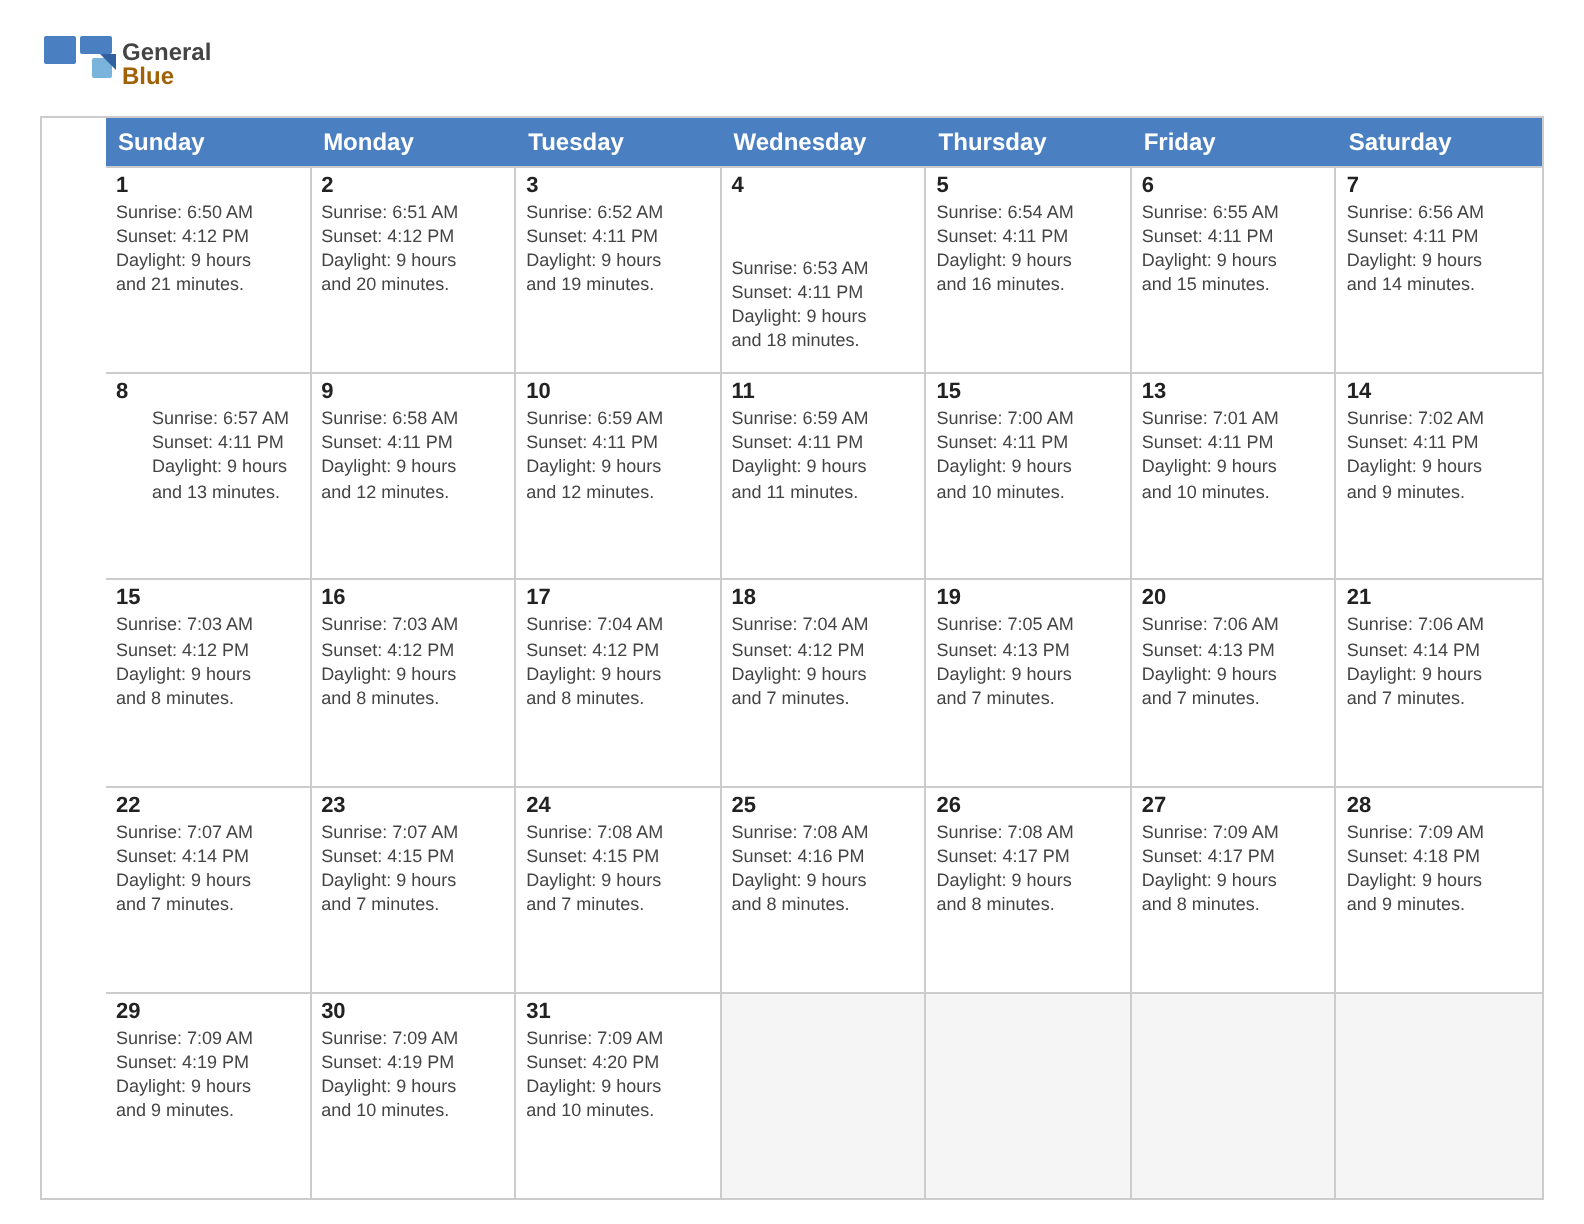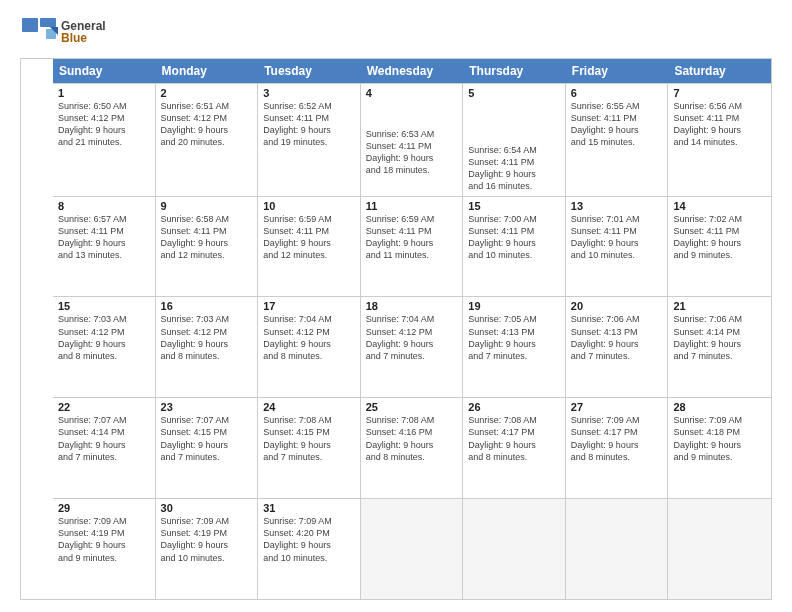--- a/index.html
+++ b/index.html
@@ -154,21 +154,21 @@
           </div>
           <div class="cal-cell">
             <div class="day-num">4</div>
             <div class="day-info" style="white-space: pre-line; margin-top: 28px;">Sunrise: 6:53 AM
 Sunset: 4:11 PM
 Daylight: 9 hours
 and 18 minutes.</div>
           </div>
           <div class="cal-cell">
             <div class="day-num">5</div>
-            <div class="day-info" style="white-space: pre-line; margin-top: 44px;">Sunrise: 6:54 AM
+            <div class="day-info" style="white-space: pre-line;">Sunrise: 6:54 AM
 Sunset: 4:11 PM
 Daylight: 9 hours
 and 16 minutes.</div>
           </div>
           <div class="cal-cell">
             <div class="day-num">6</div>
             <div class="day-info" style="white-space: pre-line;">Sunrise: 6:55 AM
 Sunset: 4:11 PM
 Daylight: 9 hours
 and 15 minutes.</div>
@@ -177,21 +177,21 @@
             <div class="day-num">7</div>
             <div class="day-info" style="white-space: pre-line;">Sunrise: 6:56 AM
 Sunset: 4:11 PM
 Daylight: 9 hours
 and 14 minutes.</div>
           </div>
         </div>
         <div class="cal-row">
           <div class="cal-cell">
             <div class="day-num">8</div>
-            <div class="day-info" style="white-space: pre-line;">Sunrise: 6:57 AM
+            <div class="day-info" style="white-space: pre-line; margin-left: 18px;">Sunrise: 6:57 AM
 Sunset: 4:11 PM
 Daylight: 9 hours
 and 13 minutes.</div>
           </div>
           <div class="cal-cell">
             <div class="day-num">9</div>
             <div class="day-info" style="white-space: pre-line;">Sunrise: 6:58 AM
 Sunset: 4:11 PM
 Daylight: 9 hours
 and 12 minutes.</div>

